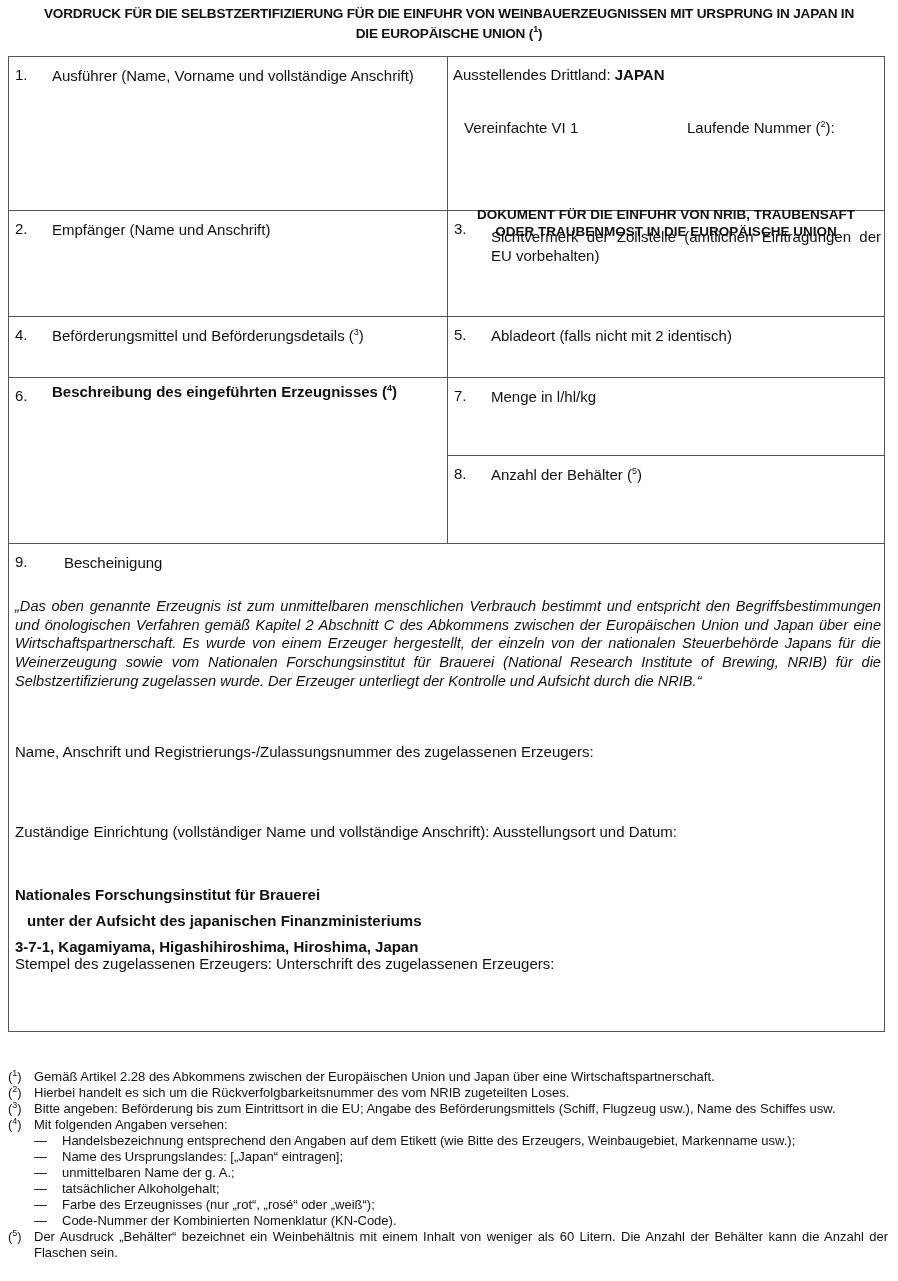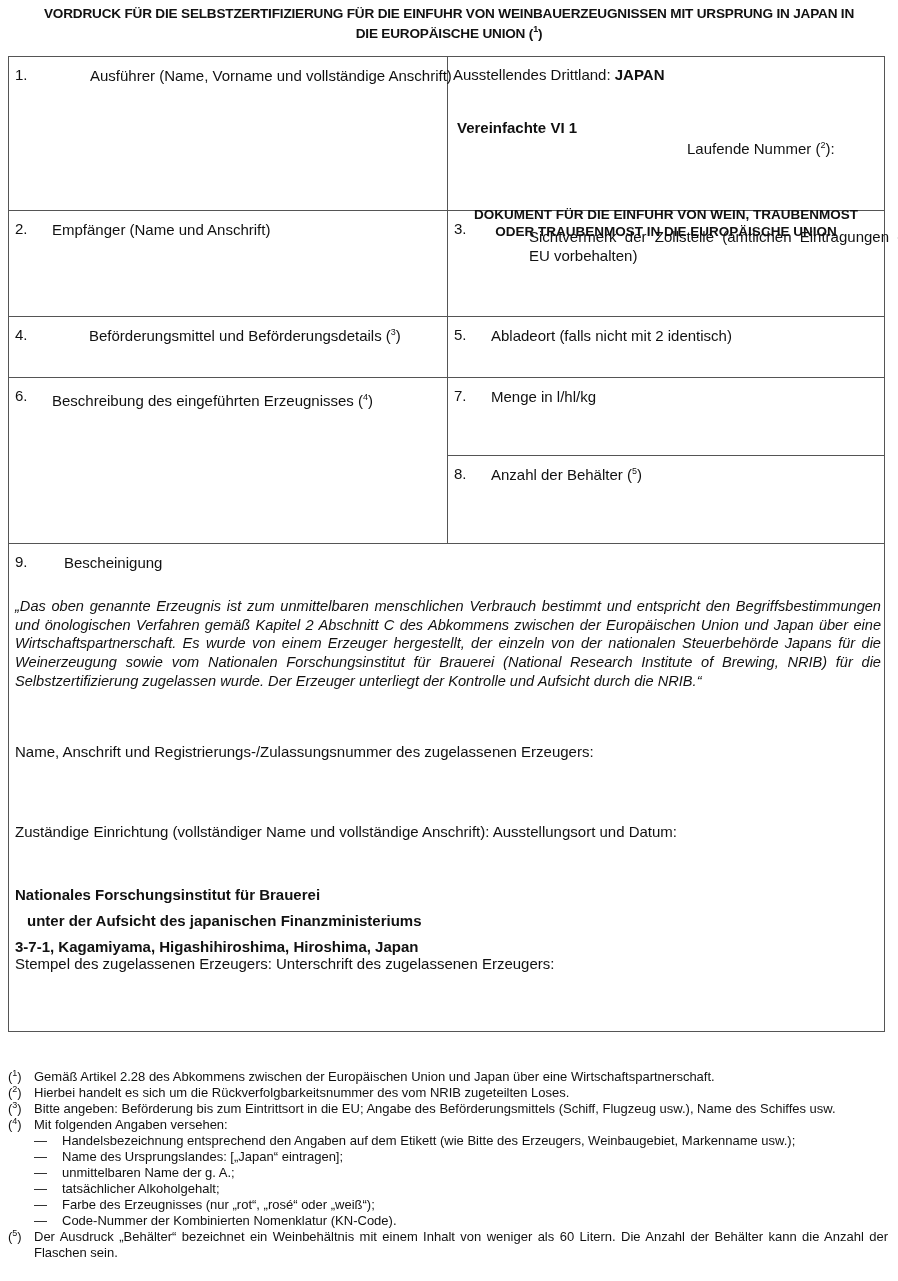--- a/index.html
+++ b/index.html
@@ -13,21 +13,21 @@
   }
   .form {
     position: absolute; left: 8px; top: 56px; width: 877px; height: 976px;
     border: 1px solid #555; box-sizing: border-box;
   }
   .cell { position: absolute; box-sizing: border-box; }
   .hline { position: absolute; height: 1px; background: #555; }
   .vline { position: absolute; width: 1px; background: #555; }
   .num { position: absolute; left: 6px; }
   .lbl { position: absolute; left: 43px; line-height: 19px; }
-  .just { text-align: justify; text-align-last: left; margin-left: 38px; }
+  .just { text-align: justify; text-align-last: left; }
   sup { font-size: 9px; vertical-align: super; line-height: 0; }
   .bold { font-weight: bold; margin-top: 37px; }
   .italic { font-style: italic; }
   .notes {
     position: absolute; left: 8px; top: 1069px; width: 880px;
     font-size: 13px; line-height: 16px;
   }
   .note { position: relative; padding-left: 26px; text-align: justify; }
   .note .mark { position: absolute; left: 0; top: 0; }
   .dash { position: relative; padding-left: 54px; }
@@ -50,51 +50,51 @@
   <div class="hline" style="left:438px; top:398px; width:437px;"></div>
   <div class="hline" style="left:0; top:486px; width:875px;"></div>
 
   <div class="cell" style="left:0; top:0; width:438px; height:153px;">
     <span class="num" style="top:9px;">1.</span>
     <span class="lbl just" style="top:9px; width:389px;">Ausführer (Name, Vorname und vollständige Anschrift)</span>
   </div>
 
   <div class="cell" style="left:439px; top:0; width:436px; height:153px;">
     <div style="position:absolute; left:5px; top:9px;"><span>Ausstellendes Drittland: </span><span class="bold">JAPAN</span></div>
-    <div style="position:absolute; left:9px; top:62px;font-weight:bold;">Vereinfachte VI 1</div>
-    <div style="position:absolute; left:239px; top:62px;margin-top:21px;"><span>Laufende Nummer (</span><sup>2</sup><span>):</span></div>
+    <div style="position:absolute; left:16px; top:62px;">Vereinfachte VI 1</div>
+    <div style="position:absolute; left:239px; top:62px;"><span>Laufende Nummer (</span><sup>2</sup><span>):</span></div>
     <div class="bold" style="position:absolute; left:0; top:112px; width:436px; text-align:center; font-size:13.5px; line-height:17px;">
-      <div>DOKUMENT FÜR DIE EINFUHR VON WEIN, TRAUBENMOST</div>
+      <div>DOKUMENT FÜR DIE EINFUHR VON NRIB, TRAUBENSAFT</div>
       <div>ODER TRAUBENMOST IN DIE EUROPÄISCHE UNION</div>
     </div>
   </div>
 
   <div class="cell" style="left:0; top:154px; width:438px; height:105px;">
     <span class="num" style="top:9px;">2.</span>
     <span class="lbl" style="top:9px;">Empfänger (Name und Anschrift)</span>
   </div>
 
   <div class="cell" style="left:439px; top:154px; width:436px; height:105px;">
     <span class="num" style="top:9px;">3.</span>
     <span class="lbl just" style="top:16px; width:390px;">Sichtvermerk der Zollstelle (amtlichen Eintragungen der EU vorbehalten)</span>
   </div>
 
   <div class="cell" style="left:0; top:260px; width:438px; height:60px;">
     <span class="num" style="top:9px;">4.</span>
-    <span class="lbl" style="top:9px;margin-left:37px;"><span>Beförderungsmittel und Beförderungsdetails (</span><sup>3</sup><span>)</span></span>
+    <span class="lbl" style="top:9px;"><span>Beförderungsmittel und Beförderungsdetails (</span><sup>3</sup><span>)</span></span>
   </div>
 
   <div class="cell" style="left:439px; top:260px; width:436px; height:60px;">
     <span class="num" style="top:9px;">5.</span>
     <span class="lbl" style="top:9px;">Abladeort (falls nicht mit 2 identisch)</span>
   </div>
 
   <div class="cell" style="left:0; top:321px; width:438px; height:165px;">
     <span class="num" style="top:9px;">6.</span>
-    <span class="lbl" style="top:13px;"><span>Beschreibung des eingeführten Erzeugnisses (</span><sup>4</sup><span>)</span></span>
+    <span class="lbl" style="top:4px;font-weight:bold;"><span>Beschreibung des eingeführten Erzeugnisses (</span><sup>4</sup><span>)</span></span>
   </div>
 
   <div class="cell" style="left:439px; top:321px; width:436px; height:77px;">
     <span class="num" style="top:9px;">7.</span>
     <span class="lbl" style="top:9px;">Menge in l/hl/kg</span>
   </div>
 
   <div class="cell" style="left:439px; top:399px; width:436px; height:87px;">
     <span class="num" style="top:9px;">8.</span>
     <span class="lbl" style="top:9px;"><span>Anzahl der Behälter (</span><sup>5</sup><span>)</span></span>

